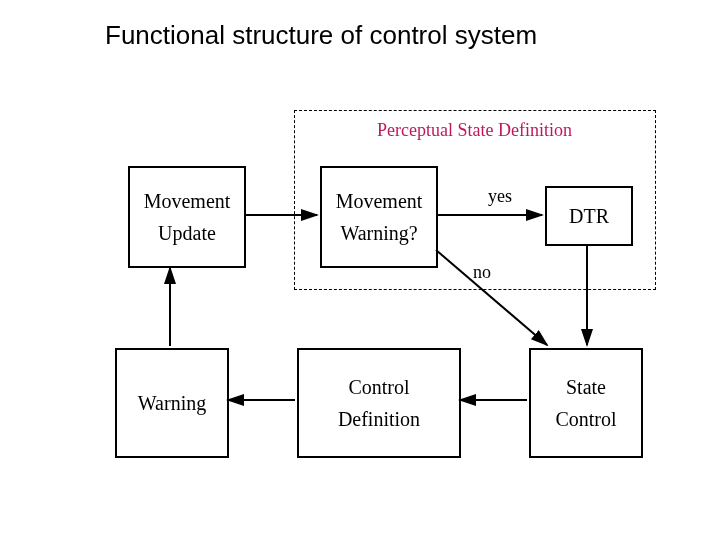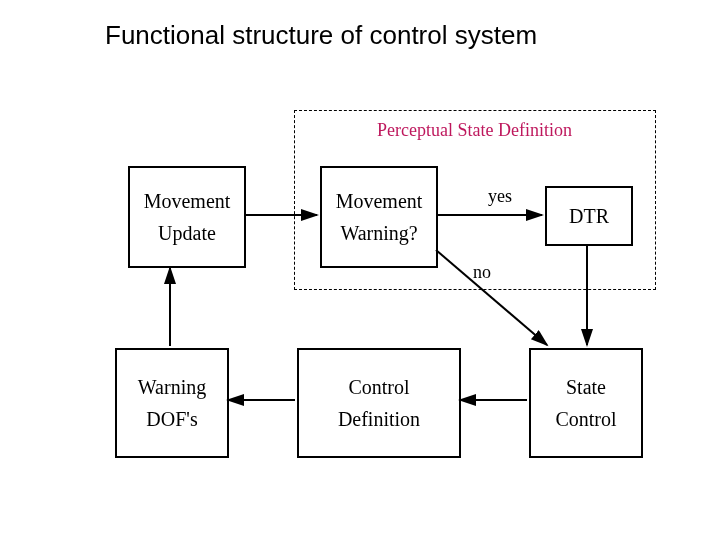--- a/index.html
+++ b/index.html
@@ -29,21 +29,20 @@
     <span>Movement</span>
     <span>Warning?</span>
   </div>
 
   <div class="box" style="left:528px;top:186px;width:84px;height:56px">
     <span>DTR</span>
   </div>
 
   <div class="box" style="left:98px;top:348px;width:110px;height:106px">
     <span>Warning</span>
-    <span>DOF's</span>
   </div>
 
   <div class="box" style="left:280px;top:348px;width:160px;height:106px">
     <span>Control</span>
     <span>Definition</span>
   </div>
 
   <div class="box" style="left:512px;top:348px;width:110px;height:106px">
     <span>State</span>
     <span>Control</span>

